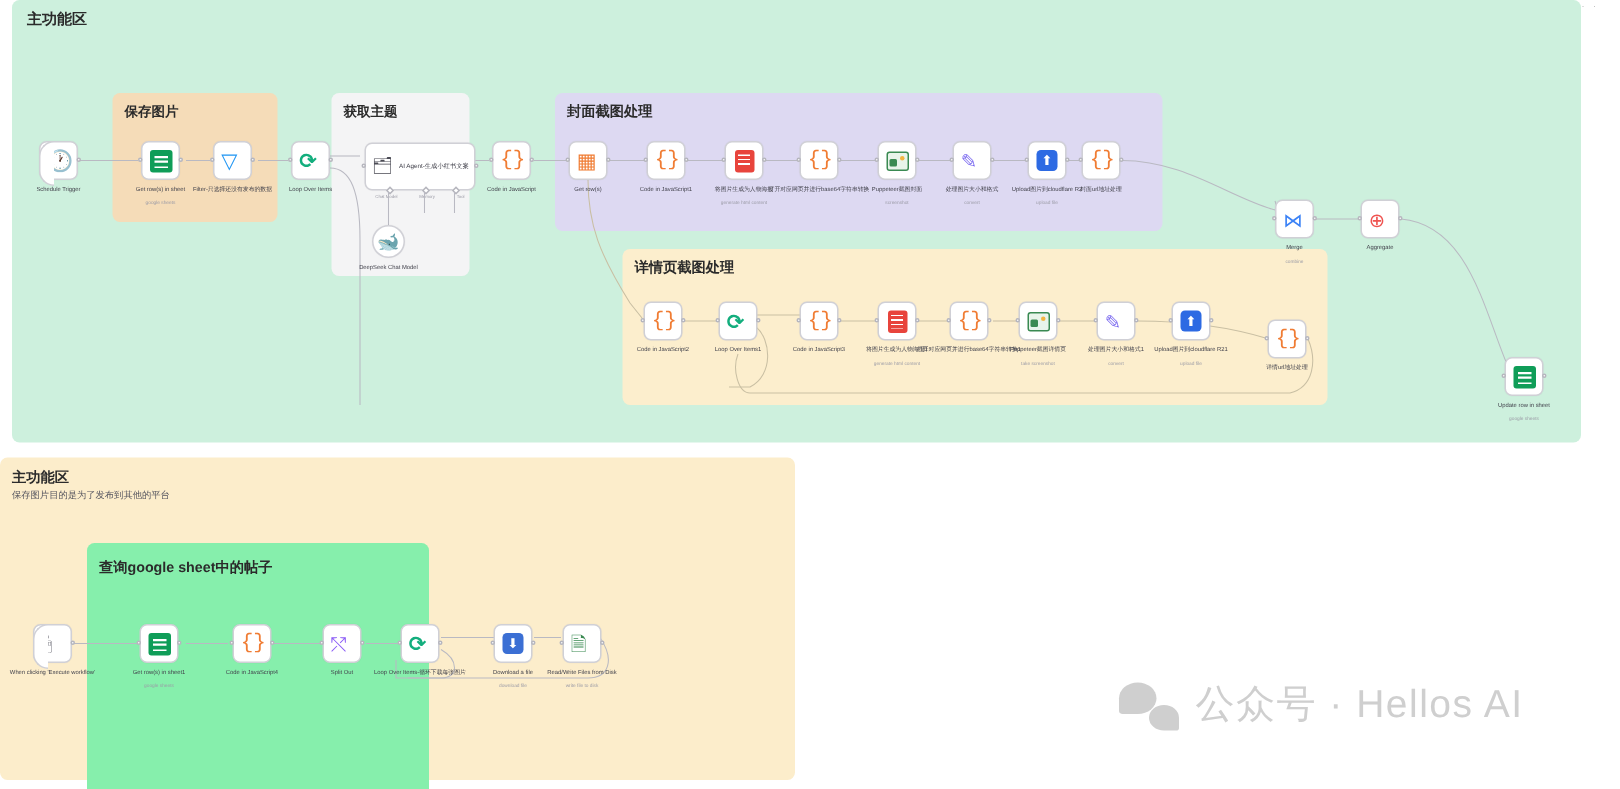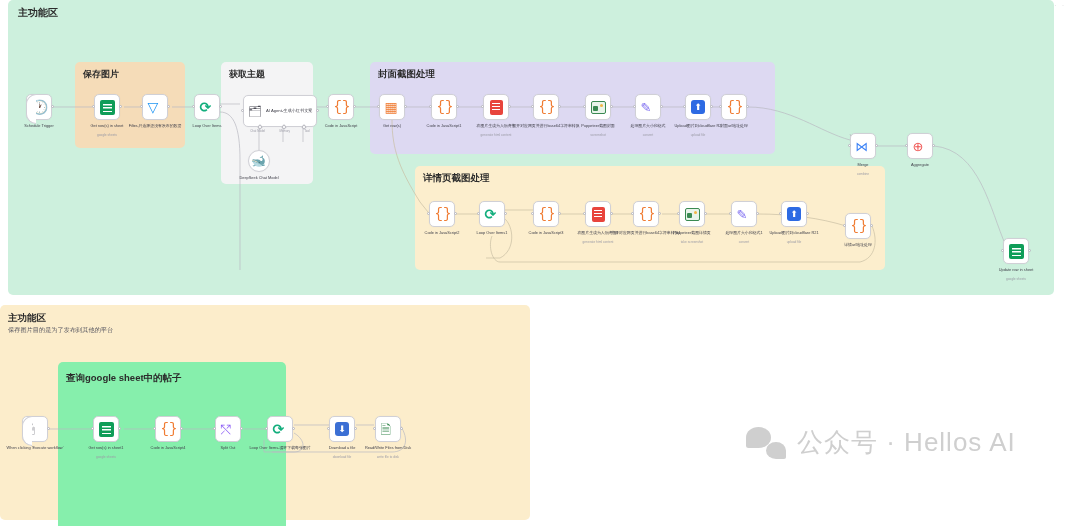--- a/index.html
+++ b/index.html
@@ -123,21 +123,21 @@
       display: flex; justify-content: space-around; font-size: 2.9px; color: #9b9ba6; }
   .tri-port { position: absolute; width: 4px; height: 4px; background: #fff; border: 1px solid #b6b6be;
       transform: rotate(45deg); bottom: -3px; }
 
   
   #wires { position: absolute; left: 0; top: 0; width: 1080px; height: 526px; pointer-events: none; }
   #wires path { fill: none; stroke: #b9b9c2; stroke-width: 0.7; }
   #wires path.warm { stroke: #c9bfa3; }
 
   
-  #watermark { position: absolute; left: 746px; top: 425px; display: flex; align-items: flex-start; gap: 11px; }
+  #watermark { position: absolute; left: 746px; top: 452px; display: flex; align-items: flex-end; gap: 11px; }
   #watermark .wx { width: 40px; height: 34px; position: relative; }
   #watermark .wx .b1 { position: absolute; left: 0; top: 2px; width: 25px; height: 21px;
       background: #cfcfcf; border-radius: 50% 50% 50% 10%/50% 50% 50% 10%; }
   #watermark .wx .b2 { position: absolute; right: 0; bottom: 0; width: 20px; height: 17px;
       background: #cfcfcf; border-radius: 50% 50% 10% 50%/50% 50% 10% 50%; }
   #watermark .wtext { font-size: 26px; color: #cfcfcf; letter-spacing: 1px; white-space: nowrap; }
 
   .mini-lbl { position: absolute; font-size: 3.2px; color: #9b9ba6; }
 </style>
 </head>

